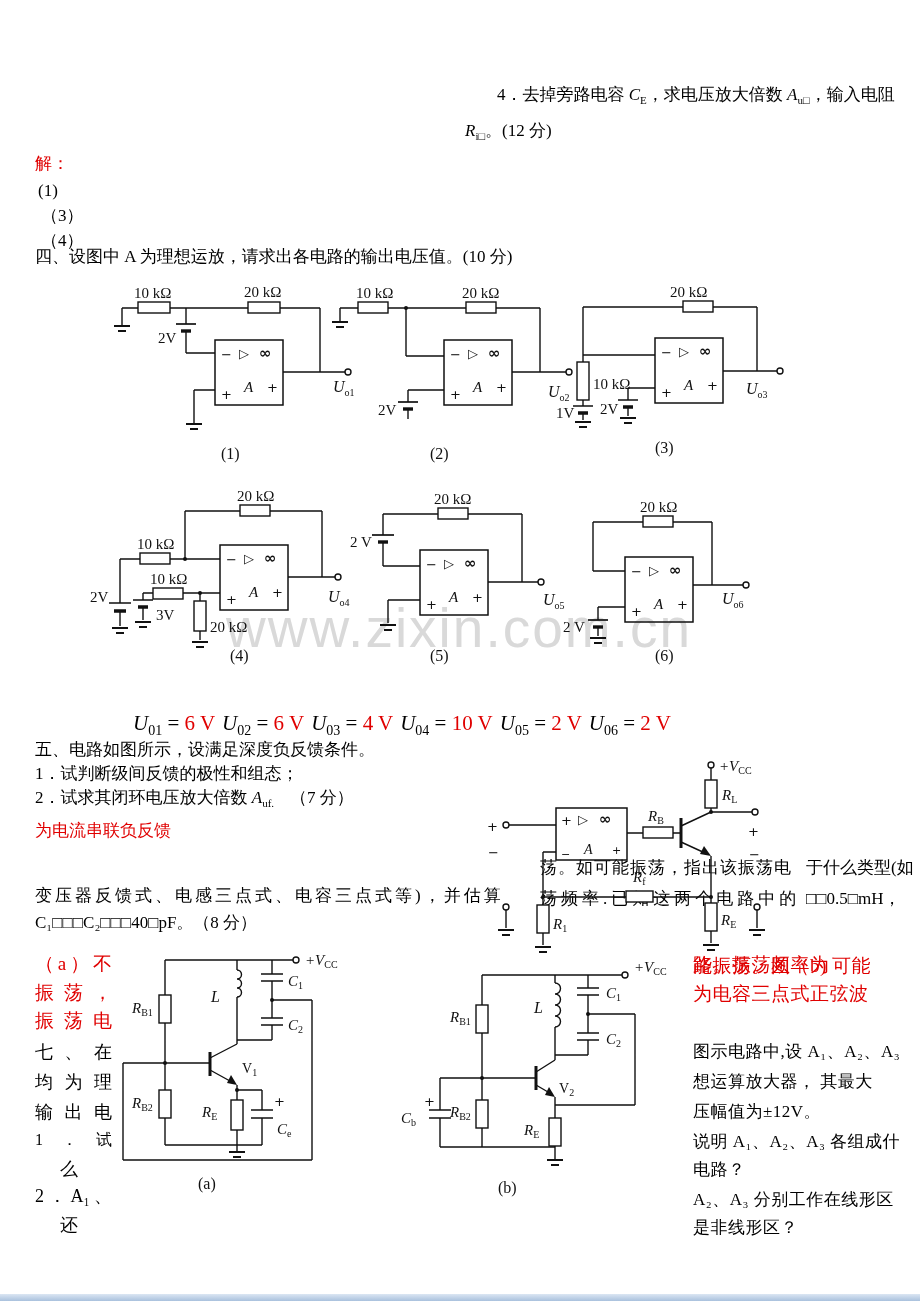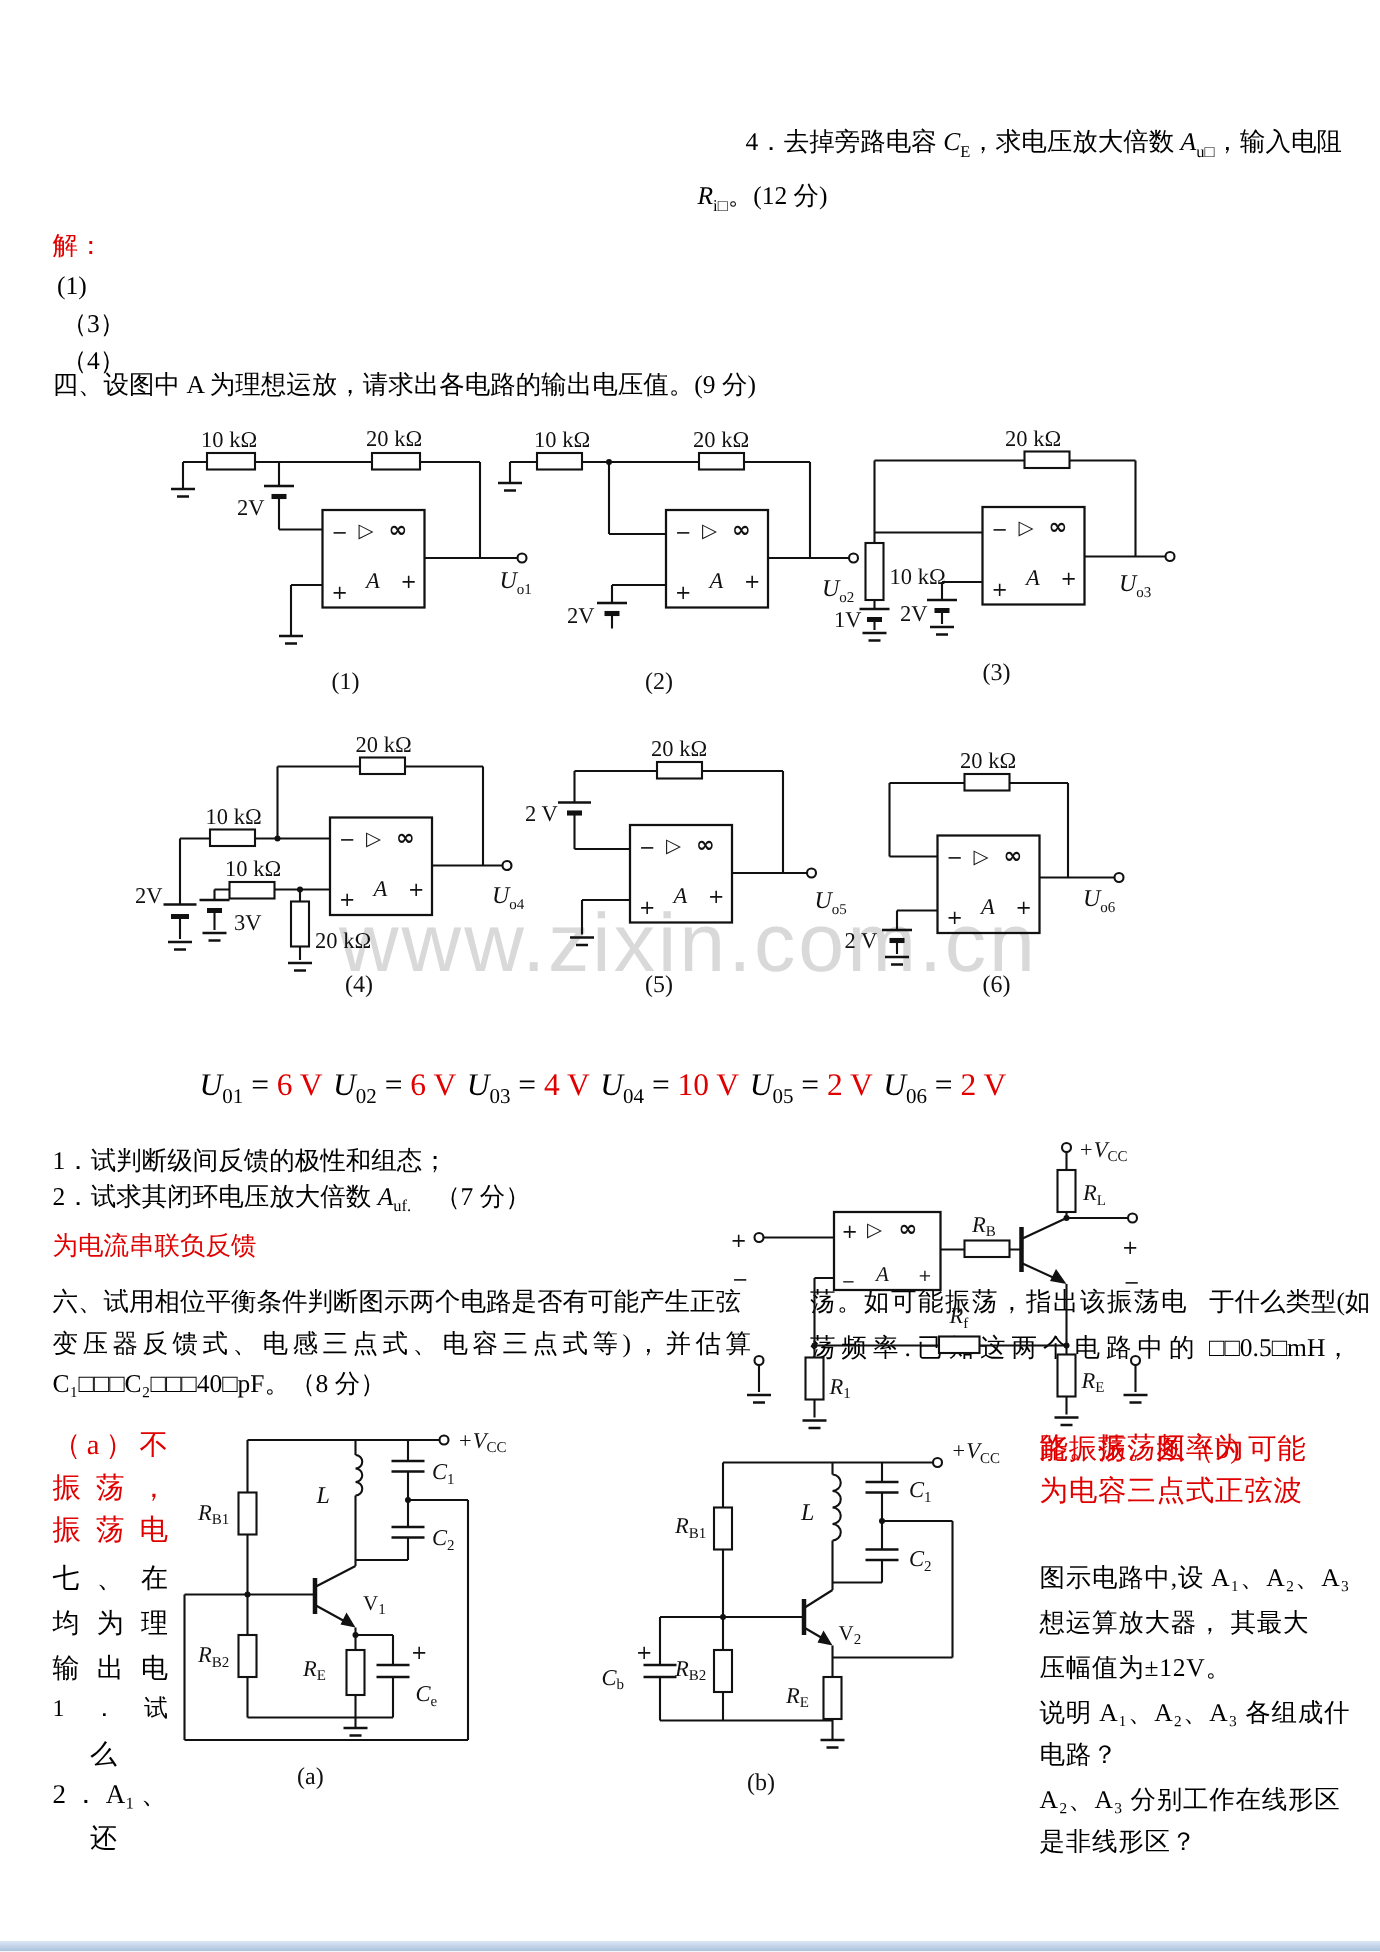--- a/index.html
+++ b/index.html
@@ -47,31 +47,31 @@
 <div class="page">
 
   <div class="wm">www.zixin.com.cn</div>
 
   <div class="t txt" style="left:497px;top:84px"><span>4．去掉旁路电容 </span><span class="it">C</span><sub>E</sub><span>，求电压放大倍数 </span><span class="it">A</span><sub>u□</sub><span>，输入电阻</span></div>
   <div class="t txt" style="left:465px;top:120px"><span class="it">R</span><sub>i□</sub><span>。</span><span style="">(12 分)</span></div>
   <div class="t txt red" style="left:35px;top:153px">解：</div>
   <div class="t txt" style="left:38px;top:180px">(1)</div>
   <div class="t txt" style="left:41px;top:205px">（3）</div>
   <div class="t txt" style="left:41px;top:230px">（4）</div>
-  <div class="t txt" style="left:35px;top:246px">四、设图中 A 为理想运放，请求出各电路的输出电压值。(9 分)</div>
+  <div class="t txt" style="left:35px;top:246px">四、设图中 A 为理想运放，请求出各电路的输出电压值。(10 分)</div>
 
   <div class="ans-line txt">
     <span class="g"><span class="it">U</span><sub>01</sub><span> = </span><span class="red">6 V</span></span><span class="g"><span class="it">U</span><sub>02</sub><span> = </span><span class="red">6 V</span></span><span class="g"><span class="it">U</span><sub>03</sub><span> = </span><span class="red">4 V</span></span><span class="g"><span class="it">U</span><sub>04</sub><span> = </span><span class="red">10 V</span></span><span class="g"><span class="it">U</span><sub>05</sub><span> = </span><span class="red">2 V</span></span><span class="g"><span class="it">U</span><sub>06</sub><span> = </span><span class="red">2 V</span></span>
   </div>
 
+  <div class="t txt" style="left:35px;top:739px">五、电路如图所示，设满足深度负反馈条件。</div>
   <div class="t txt" style="left:35px;top:763px">1．试判断级间反馈的极性和组态；</div>
   <div class="t txt" style="left:35px;top:787px"><span>2．试求其闭环电压放大倍数 </span><span class="it">A</span><sub>uf.</sub><span style="margin-left:16px">（7 分）</span></div>
   <div class="t txt red" style="left:35px;top:820px">为电流串联负反馈</div>
 
-  <div class="t txt" style="left:35px;top:857px">六、试用相位平衡条件判断图示两个电路是否有可能产生正弦</div>
   <div class="t txt" style="left:35px;top:885px;letter-spacing:3px">变压器反馈式、电感三点式、电容三点式等)，并估算</div>
   <div class="t txt" style="left:35px;top:912px">C₁□□□C₂□□□40□pF。（8 分）</div>
   <div class="t txt" style="left:540px;top:857px;letter-spacing:1px">荡。如可能振荡，指出该振荡电</div>
   <div class="t txt" style="left:806px;top:857px">于什么类型(如</div>
   <div class="t txt" style="left:540px;top:888px;letter-spacing:4px">荡频率.已知这两个电路中的</div>
   <div class="t txt" style="left:806px;top:888px">□□0.5□mH，</div>
 
   <div class="lj txt red" style="top:953px">（a）不</div>
   <div class="lj txt red" style="top:982px">振荡，</div>
   <div class="lj txt red" style="top:1010px">振荡电</div>

